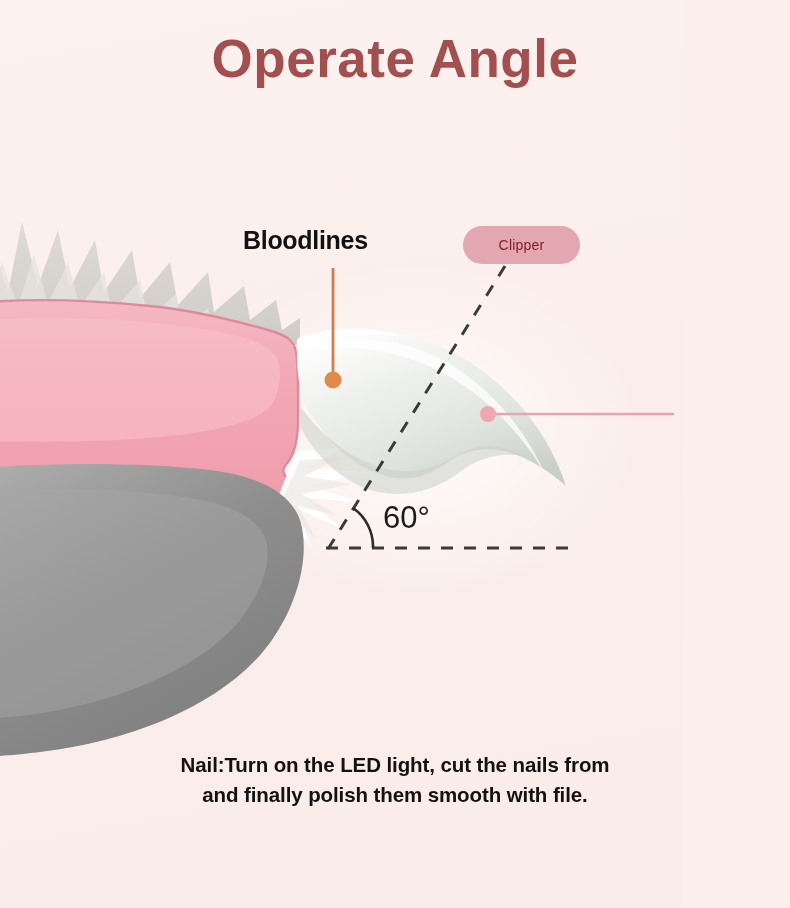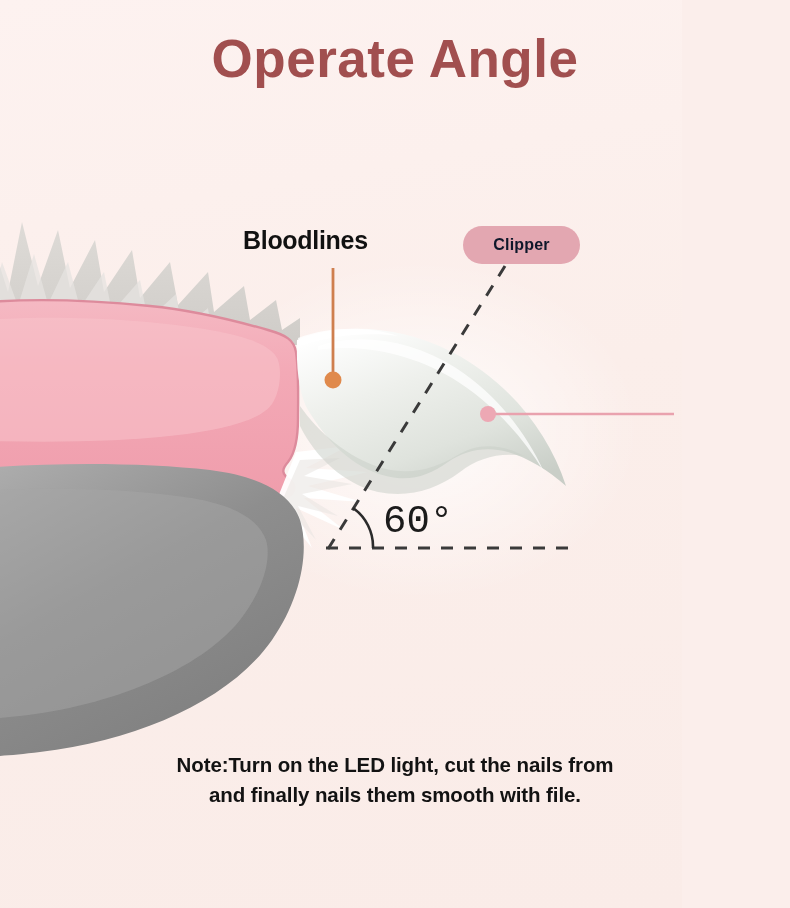--- a/index.html
+++ b/index.html
@@ -68,35 +68,35 @@
     text-align: right;
   }
   .pill-clipper {
     position: absolute;
     left: 463px;
     top: 226px;
     width: 117px;
     height: 38px;
     border-radius: 19px;
     background: #e3a7b1;
-    color: #0f172a;
-    font-size: 16px;
-    font-weight: bold;
+    color: #7f1d1d;
+    font-size: 14px;
+    font-weight: normal;
     display: flex;
     align-items: center;
     justify-content: center;
     letter-spacing: 0.2px;
   }
   .angle-text {
     position: absolute;
     left: 383px;
     top: 500px;
-    font-size: 39px;
+    font-size: 31px;
     color: #1b1b1b;
-    font-family: Liberation Mono, monospace;
+    font-family: Liberation Sans, sans-serif;
     white-space: nowrap;
   }
 
   
   .note {
     position: absolute;
     left: 0;
     top: 750px;
     width: 790px;
     text-align: center;
@@ -237,17 +237,17 @@
     <line x1="492" y1="414" x2="674" y2="414" stroke="#e9a2ae" stroke-width="2.4"></line>
     <circle cx="488" cy="414" r="8" fill="#eda8b4"></circle>
   </svg>
 
   <div class="label-bloodlines">Bloodlines</div>
   <div class="pill-clipper">Clipper</div>
   <div class="label-nail">Nail</div>
   <div class="angle-text">60°</div>
 
   <div class="note">
-    <div>Note:Turn on the LED light, cut the nails from</div>
-    <div>and finally nails them smooth with file.</div>
+    <div>Nail:Turn on the LED light, cut the nails from</div>
+    <div>and finally polish them smooth with file.</div>
   </div>
 
 </div>
 
 </body></html>

